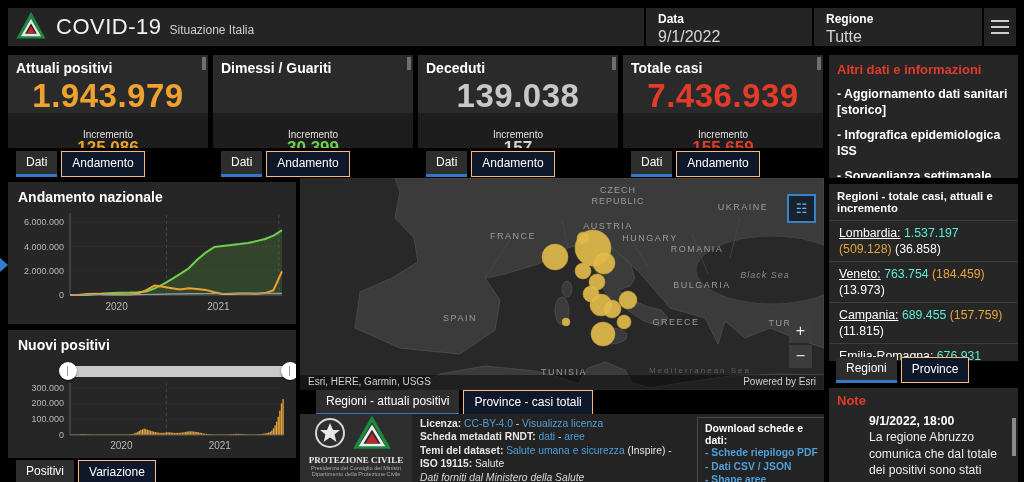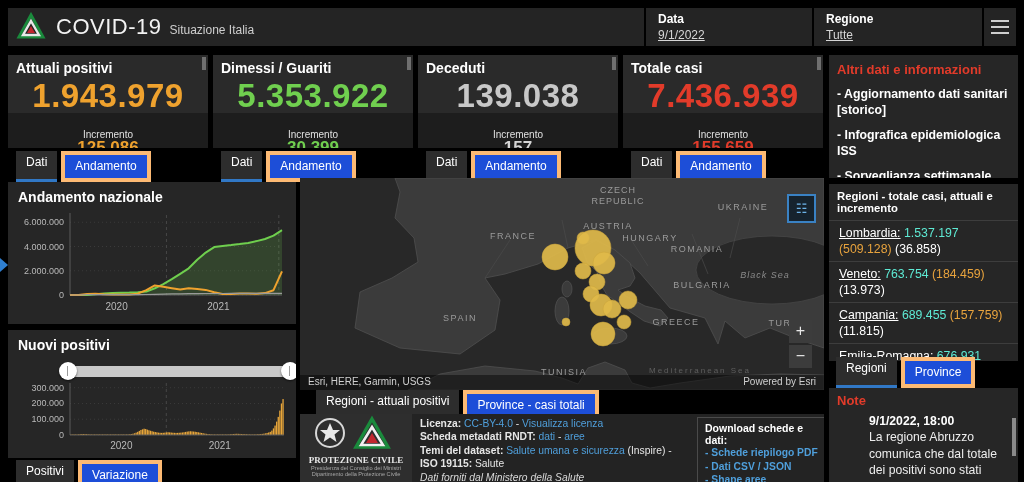--- a/index.html
+++ b/index.html
@@ -5,37 +5,37 @@
   html,body{margin:0;padding:0;background:#000;font-family:"Liberation Sans",sans-serif;}
   #app{position:relative;width:1024px;height:482px;background:#000;overflow:hidden;color:#fff;}
   .abs{position:absolute;}
   .panel{position:absolute;background:#262626;overflow:hidden;}
 
   
   .hdr{position:absolute;left:8px;top:8px;width:1008px;height:38px;background:#242424;display:flex;align-items:center;}
   .hdr-main{flex:1;display:flex;align-items:center;height:100%;}
   .hdr-block{height:100%;padding:4px 12px 0 12px;border-left:2px solid #000;box-sizing:border-box;}
   .hdr-lbl{font-size:12px;font-weight:bold;color:#fff;}
-  .hdr-val{font-size:12px;color:#d6d6d6;margin-top:2px;text-decoration:underline;}
+  .hdr-val{font-size:16px;color:#d6d6d6;margin-top:2px;}
   .hdr-title{font-size:22px;color:#f2f2f2;letter-spacing:.5px;margin-left:10px;}
   .hdr-sub{font-size:12px;color:#cfcfcf;margin-left:8px;margin-top:6px;}
   .burger{width:30px;display:flex;flex-direction:column;gap:4px;align-items:center;justify-content:center;cursor:pointer;}
   .burger span{display:block;width:18px;height:2px;background:#cfcfcf;}
 
   
   .card{position:absolute;top:55px;width:200px;height:93px;background:#2a2a2a;overflow:hidden;}
   .card-title{font-size:14px;font-weight:bold;color:#fff;padding:5px 8px 0 8px;}
   .card-value{font-size:33px;font-weight:bold;text-align:center;letter-spacing:.5px;margin-top:1px;}
   .card-inc{position:absolute;left:0;right:0;bottom:0;height:35px;background:#1d1d1d;text-align:center;}
   .card-inc-lbl{font-size:10px;color:#e0e0e0;margin-top:16px;}
   .card-inc-val{font-size:17px;font-weight:bold;line-height:16px;}
   .scrollthumb{position:absolute;top:2px;right:2px;width:4px;height:13px;background:#6f6f6f;}
 
   .tabs{position:absolute;display:flex;gap:4px;}
-  .tab{font-size:12px;color:#fff;padding:4px 10px 5px 10px;background:#1d4ed8;border:4px solid #fdba74;cursor:pointer;white-space:nowrap;}
+  .tab{font-size:12px;color:#fff;padding:4px 10px 5px 10px;background:#0f172a;border:1px solid #fdba74;cursor:pointer;white-space:nowrap;}
   .tab.active{background:#2d2d2d;border:none;border-bottom:3px solid #3178c6;}
 
   
   .chart-title{font-size:14px;font-weight:bold;color:#fff;padding:7px 0 0 10px;}
   .slider{position:absolute;left:60px;top:36px;width:222px;height:11px;background:#c9c9c9;border-radius:6px;}
   .handle{position:absolute;top:-4px;width:18px;height:18px;border-radius:50%;background:#fff;box-shadow:0 1px 2px rgba(0,0,0,.6);cursor:ew-resize;}
   .handle i{position:absolute;left:8px;top:4px;width:1px;height:10px;background:#9a9a9a;}
 
   
   .map{position:absolute;left:300px;top:178px;width:524px;height:212px;background:#282828;overflow:hidden;}
@@ -105,21 +105,20 @@
     <div class="scrollthumb"></div>
     <div class="card-value" style="color:#efa22e">1.943.979</div>
     <div class="card-inc">
       <div class="card-inc-lbl">Incremento</div>
       <div class="card-inc-val" style="color:#efa22e">125.086</div>
     </div>
   </div>
   <div class="card" style="left:213px">
     <div class="card-title">Dimessi / Guariti</div>
     <div class="scrollthumb"></div>
-    <div class="card-value" style="color:#70cf4f">5.353.922</div>
     <div class="card-inc">
       <div class="card-inc-lbl">Incremento</div>
       <div class="card-inc-val" style="color:#70cf4f">30.399</div>
     </div>
   </div>
   <div class="card" style="left:418px">
     <div class="card-title">Deceduti</div>
     <div class="scrollthumb"></div>
     <div class="card-value" style="color:#c8c8c8">139.038</div>
     <div class="card-inc">

